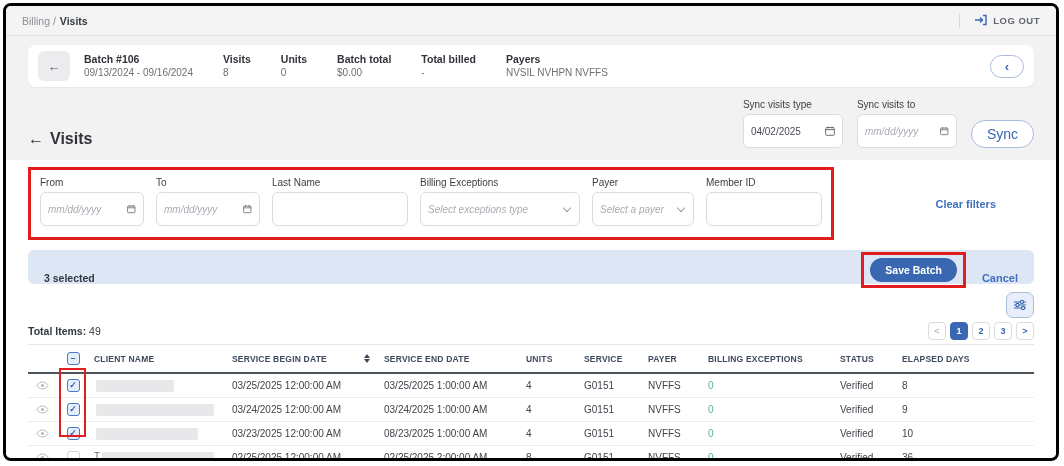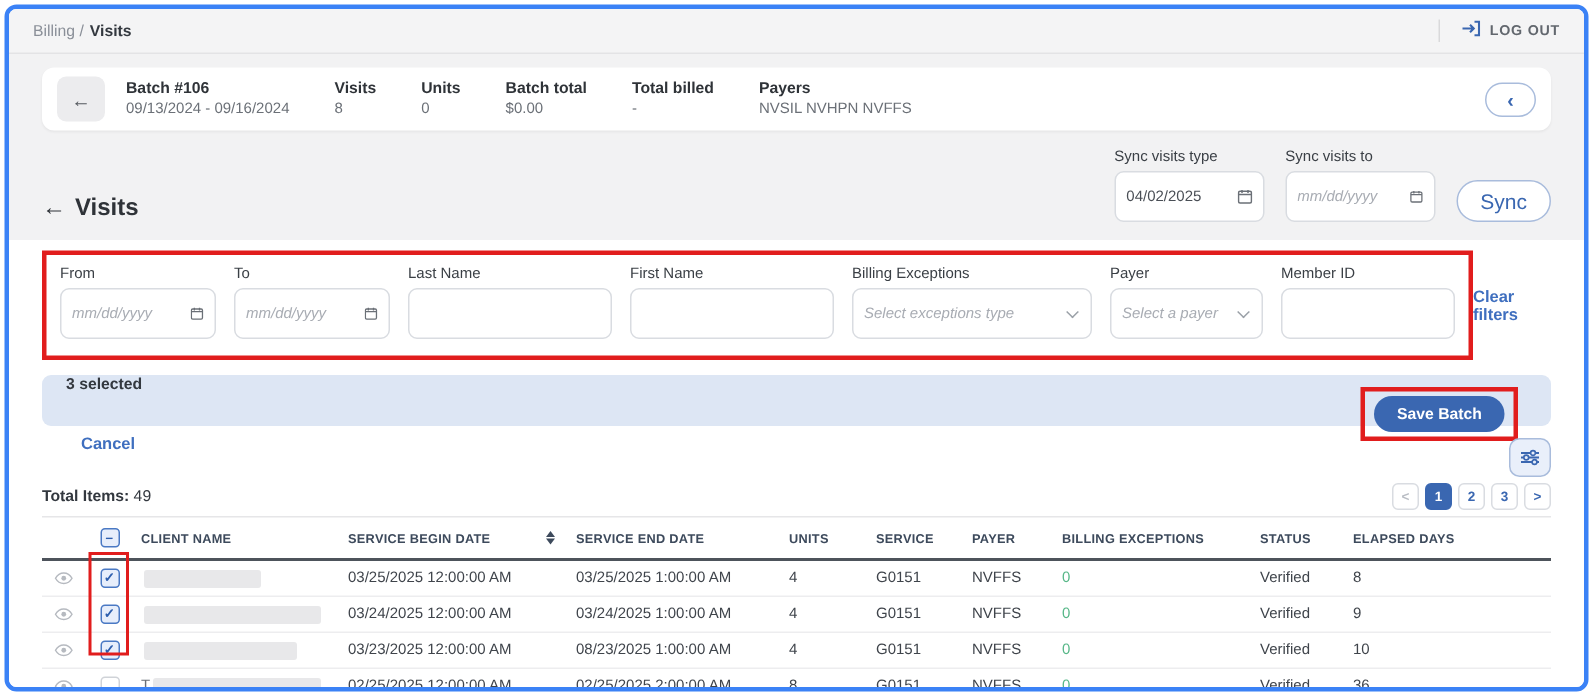--- a/index.html
+++ b/index.html
@@ -1,17 +1,17 @@
 <!DOCTYPE html>
 <html><head>
 <meta charset="utf-8">
 <style>
   * { margin:0; padding:0; box-sizing:border-box; }
   body { background:#fff; font-family:"Liberation Sans", sans-serif; }
-  .frame { position:relative; width:1056px; height:458px; margin:3px; border:3px solid #3b82f6;
+  .frame { position:relative; width:1056px; height:458px; margin:3px; border:3px solid #000000;
            border-radius:8px; background:#fff; overflow:hidden; font-size:11px; color:#3f444b; }
 
   
   .topbar { height:30px; background:#f4f4f5; display:flex; align-items:center; padding:0 16px;
             border-bottom:1px solid #e3e3e5; }
   .crumb-section { color:#8a8f98; font-size:10.5px; }
   .crumb-current { color:#33383f; font-weight:bold; font-size:10.5px; margin-left:4px; }
   .topbar-right { margin-left:auto; display:flex; align-items:center; }
   .topbar-divider { width:1px; height:15px; background:#d9d9db; margin-right:14px; }
   .logout { display:flex; align-items:center; gap:6px; cursor:pointer; }
@@ -49,22 +49,22 @@
 
   
   .main { background:#fff; padding:7px 22px 0; }
   .filter-row { display:flex; align-items:center; }
   .filter-box { border:3px solid #e11d1d; display:flex; gap:12px; padding:7px 9px 11px; }
   .select-box { justify-content:space-between; color:#a8acb3; font-style:italic; cursor:pointer; }
   .chevron { width:6px; height:6px; border-right:1.5px solid #9aa0a7; border-bottom:1.5px solid #9aa0a7;
              transform:rotate(45deg); margin:-3px 2px 0 6px; flex:none; }
   .clear-filters { margin-left:auto; margin-right:38px; color:#3f6fbf; font-weight:bold; font-size:11px; cursor:pointer; }
 
-  .selected-bar { background:#dde6f4; border-radius:6px; height:34px; display:flex; align-items:flex-start;
-                  padding:0 16px; margin-top:10px;flex-direction:column; }
+  .selected-bar { background:#dde6f4; border-radius:6px; height:34px; display:flex; align-items:flex-end;
+                  padding:0 16px; margin-top:10px; }
   .selected-text { font-weight:bold; font-size:10.5px; color:#33383f; }
   .save-wrap { margin-left:auto; border:3px solid #e11d1d; padding:3px 6px; margin-right:6px;
                margin-top:-4px; margin-bottom:-4px; }
   .cancel-link { color:#3f6fbf; font-weight:bold; font-size:11px; margin-left:10px; cursor:pointer; }
 
   .tools-row { display:flex; justify-content:flex-end; margin-top:8px; }
   .filter-settings-btn { width:28px; height:26px; border:1px solid #a9bcdc; border-radius:7px;
                          background:#e9effa; display:flex; align-items:center; justify-content:center; cursor:pointer; }
   .meta-row { display:flex; align-items:center; margin-top:4px;gap:40px; }
   .total-items { font-size:10.5px; color:#33383f; }
@@ -203,26 +203,20 @@
           <div class="input-box date-box" style="width:104px">
             <input type="text" placeholder="mm/dd/yyyy" style="">
             <svg class="cal" width="10" height="10" viewBox="0 0 10 10">
                 <rect x="0.7" y="1.5" width="8.6" height="7.8" rx="1" fill="none" stroke="#6b7077"></rect>
                 <path d="M0.7 3.6h8.6M3 0.6v2M7 0.6v2" stroke="#6b7077"></path>
               </svg>
           </div>
         </div>
         <div class="field">
           <span class="field-label">Last Name</span>
-          <div class="input-box" style="width:136px">
-              <input type="text" style="">
-            </div>
-        </div>
-        <div class="field">
-          <span class="field-label">First Name</span>
           <div class="input-box" style="width:136px">
               <input type="text" style="">
             </div>
         </div>
         <div class="field">
           <span class="field-label">Billing Exceptions</span>
           <div class="input-box select-box" style="width:160px">
             <span>Select exceptions type</span>
             <i class="chevron"></i>
           </div>

